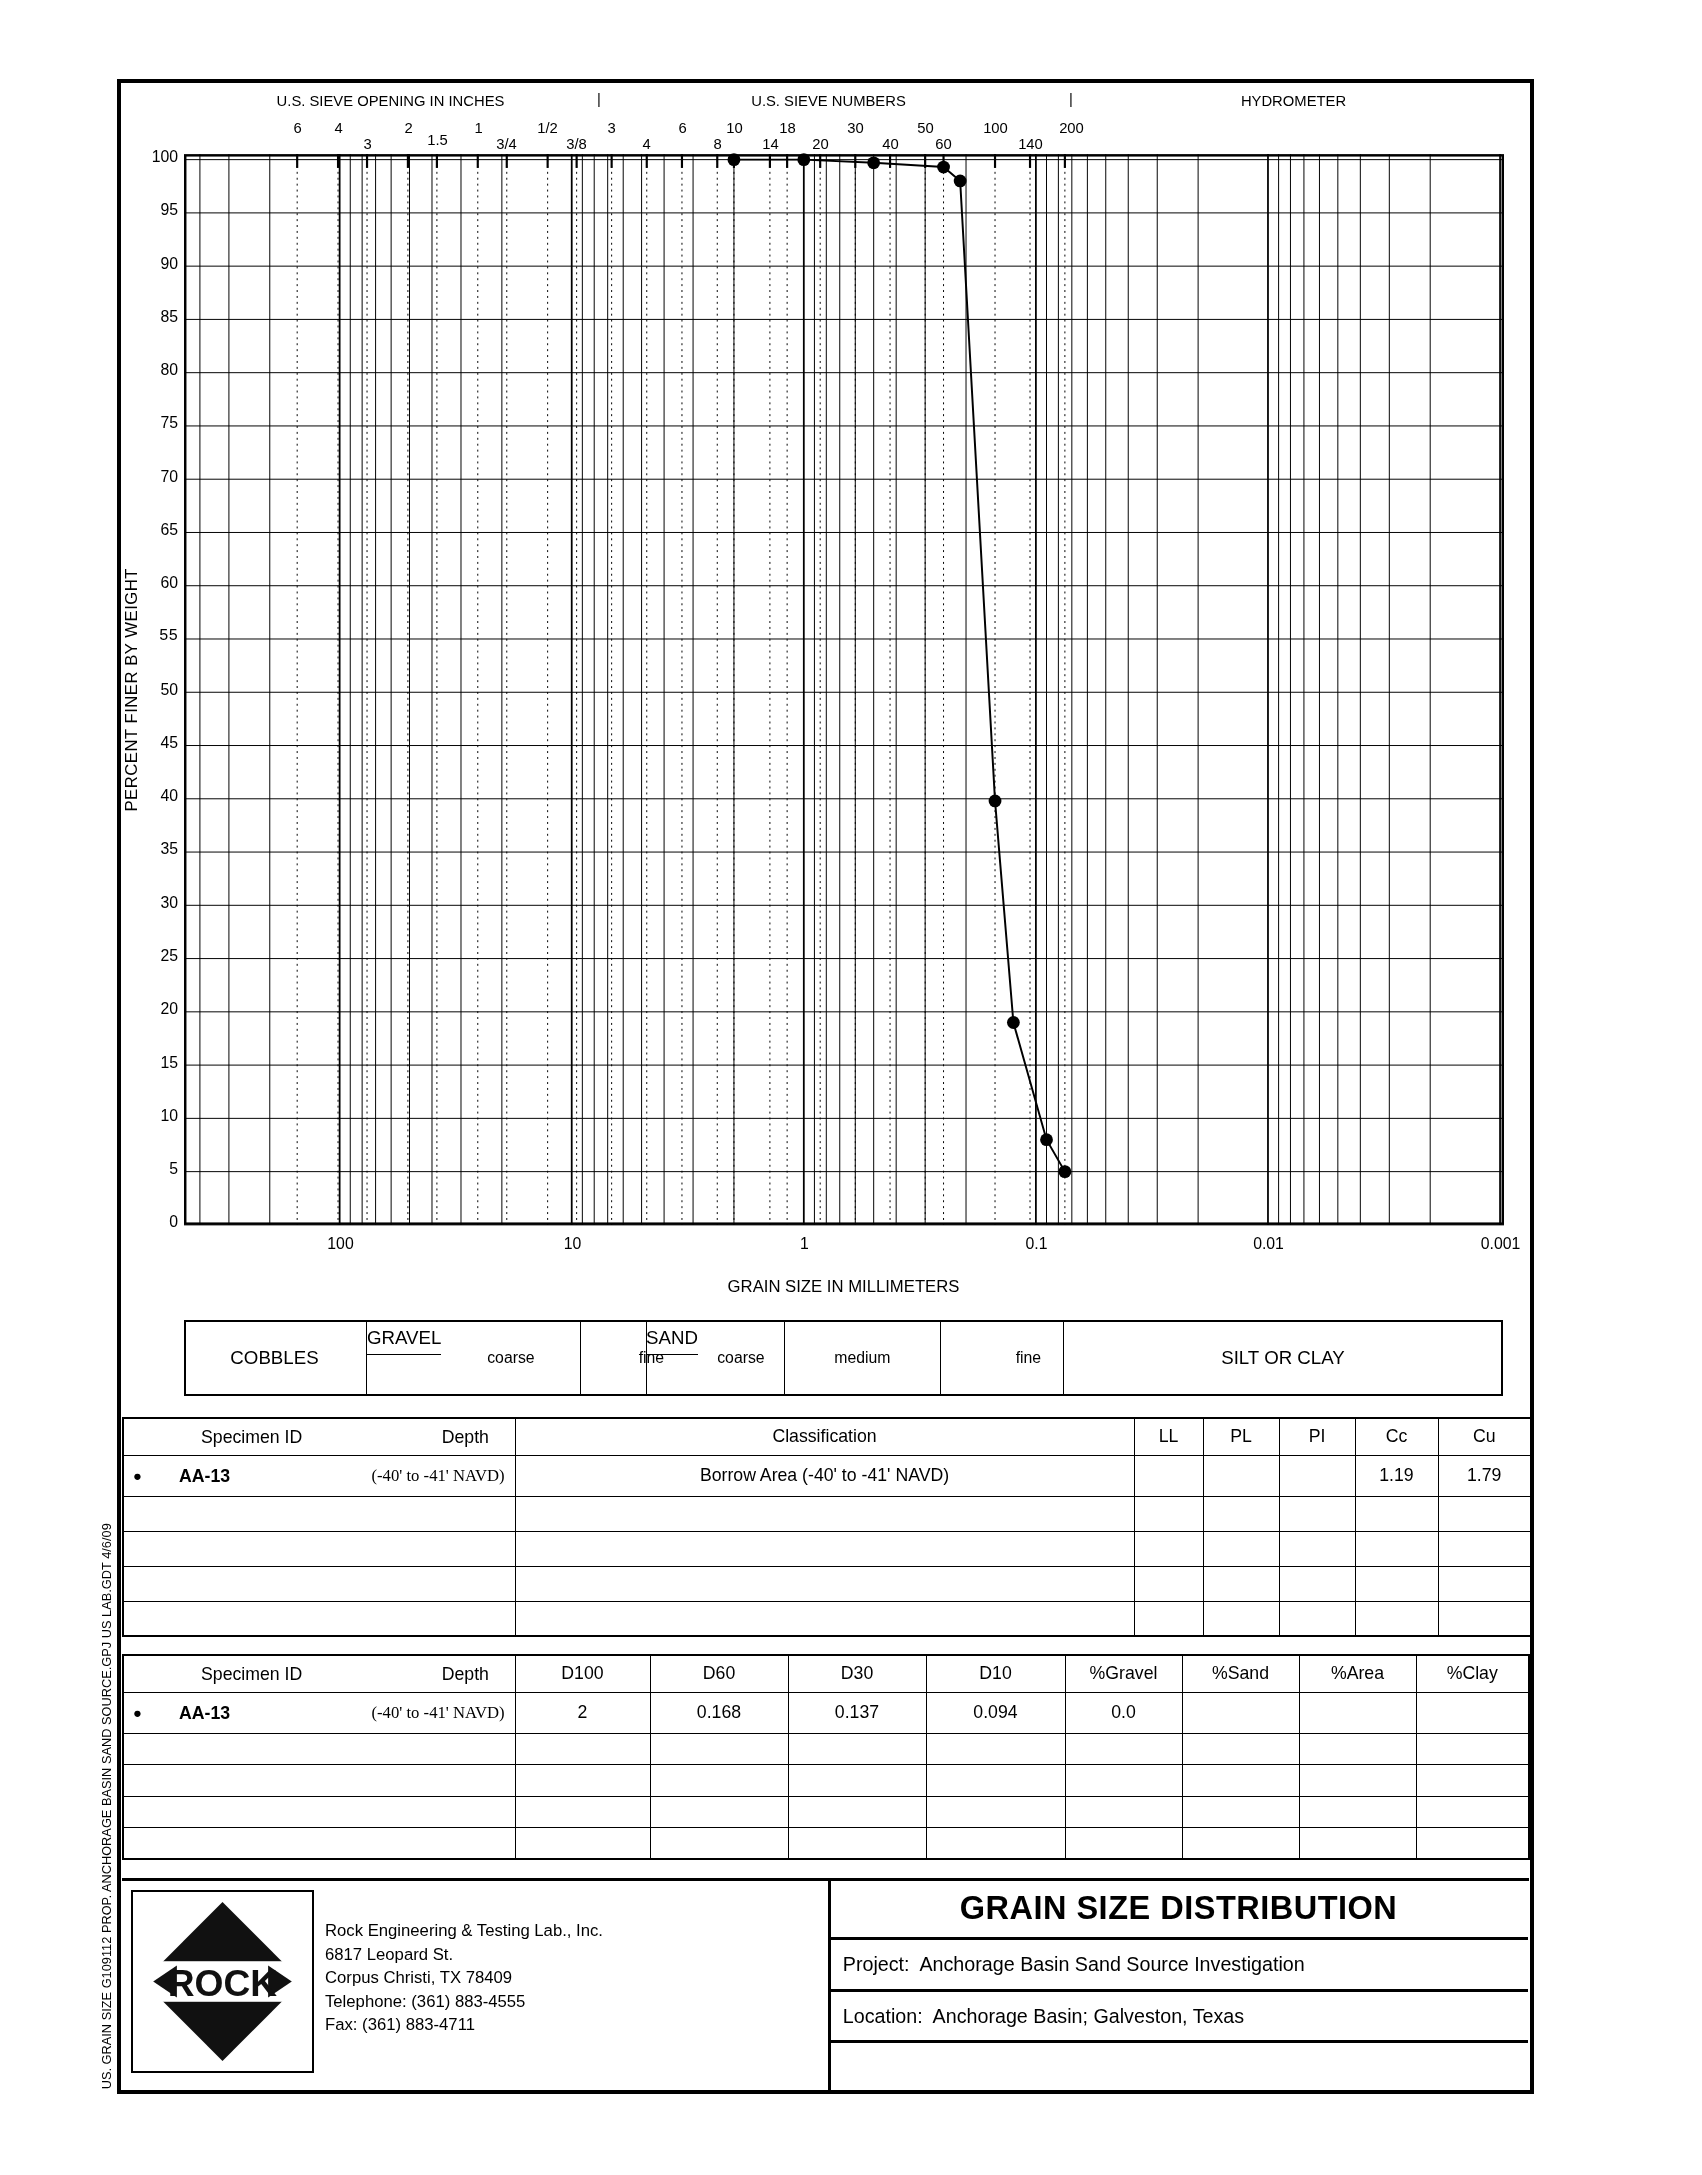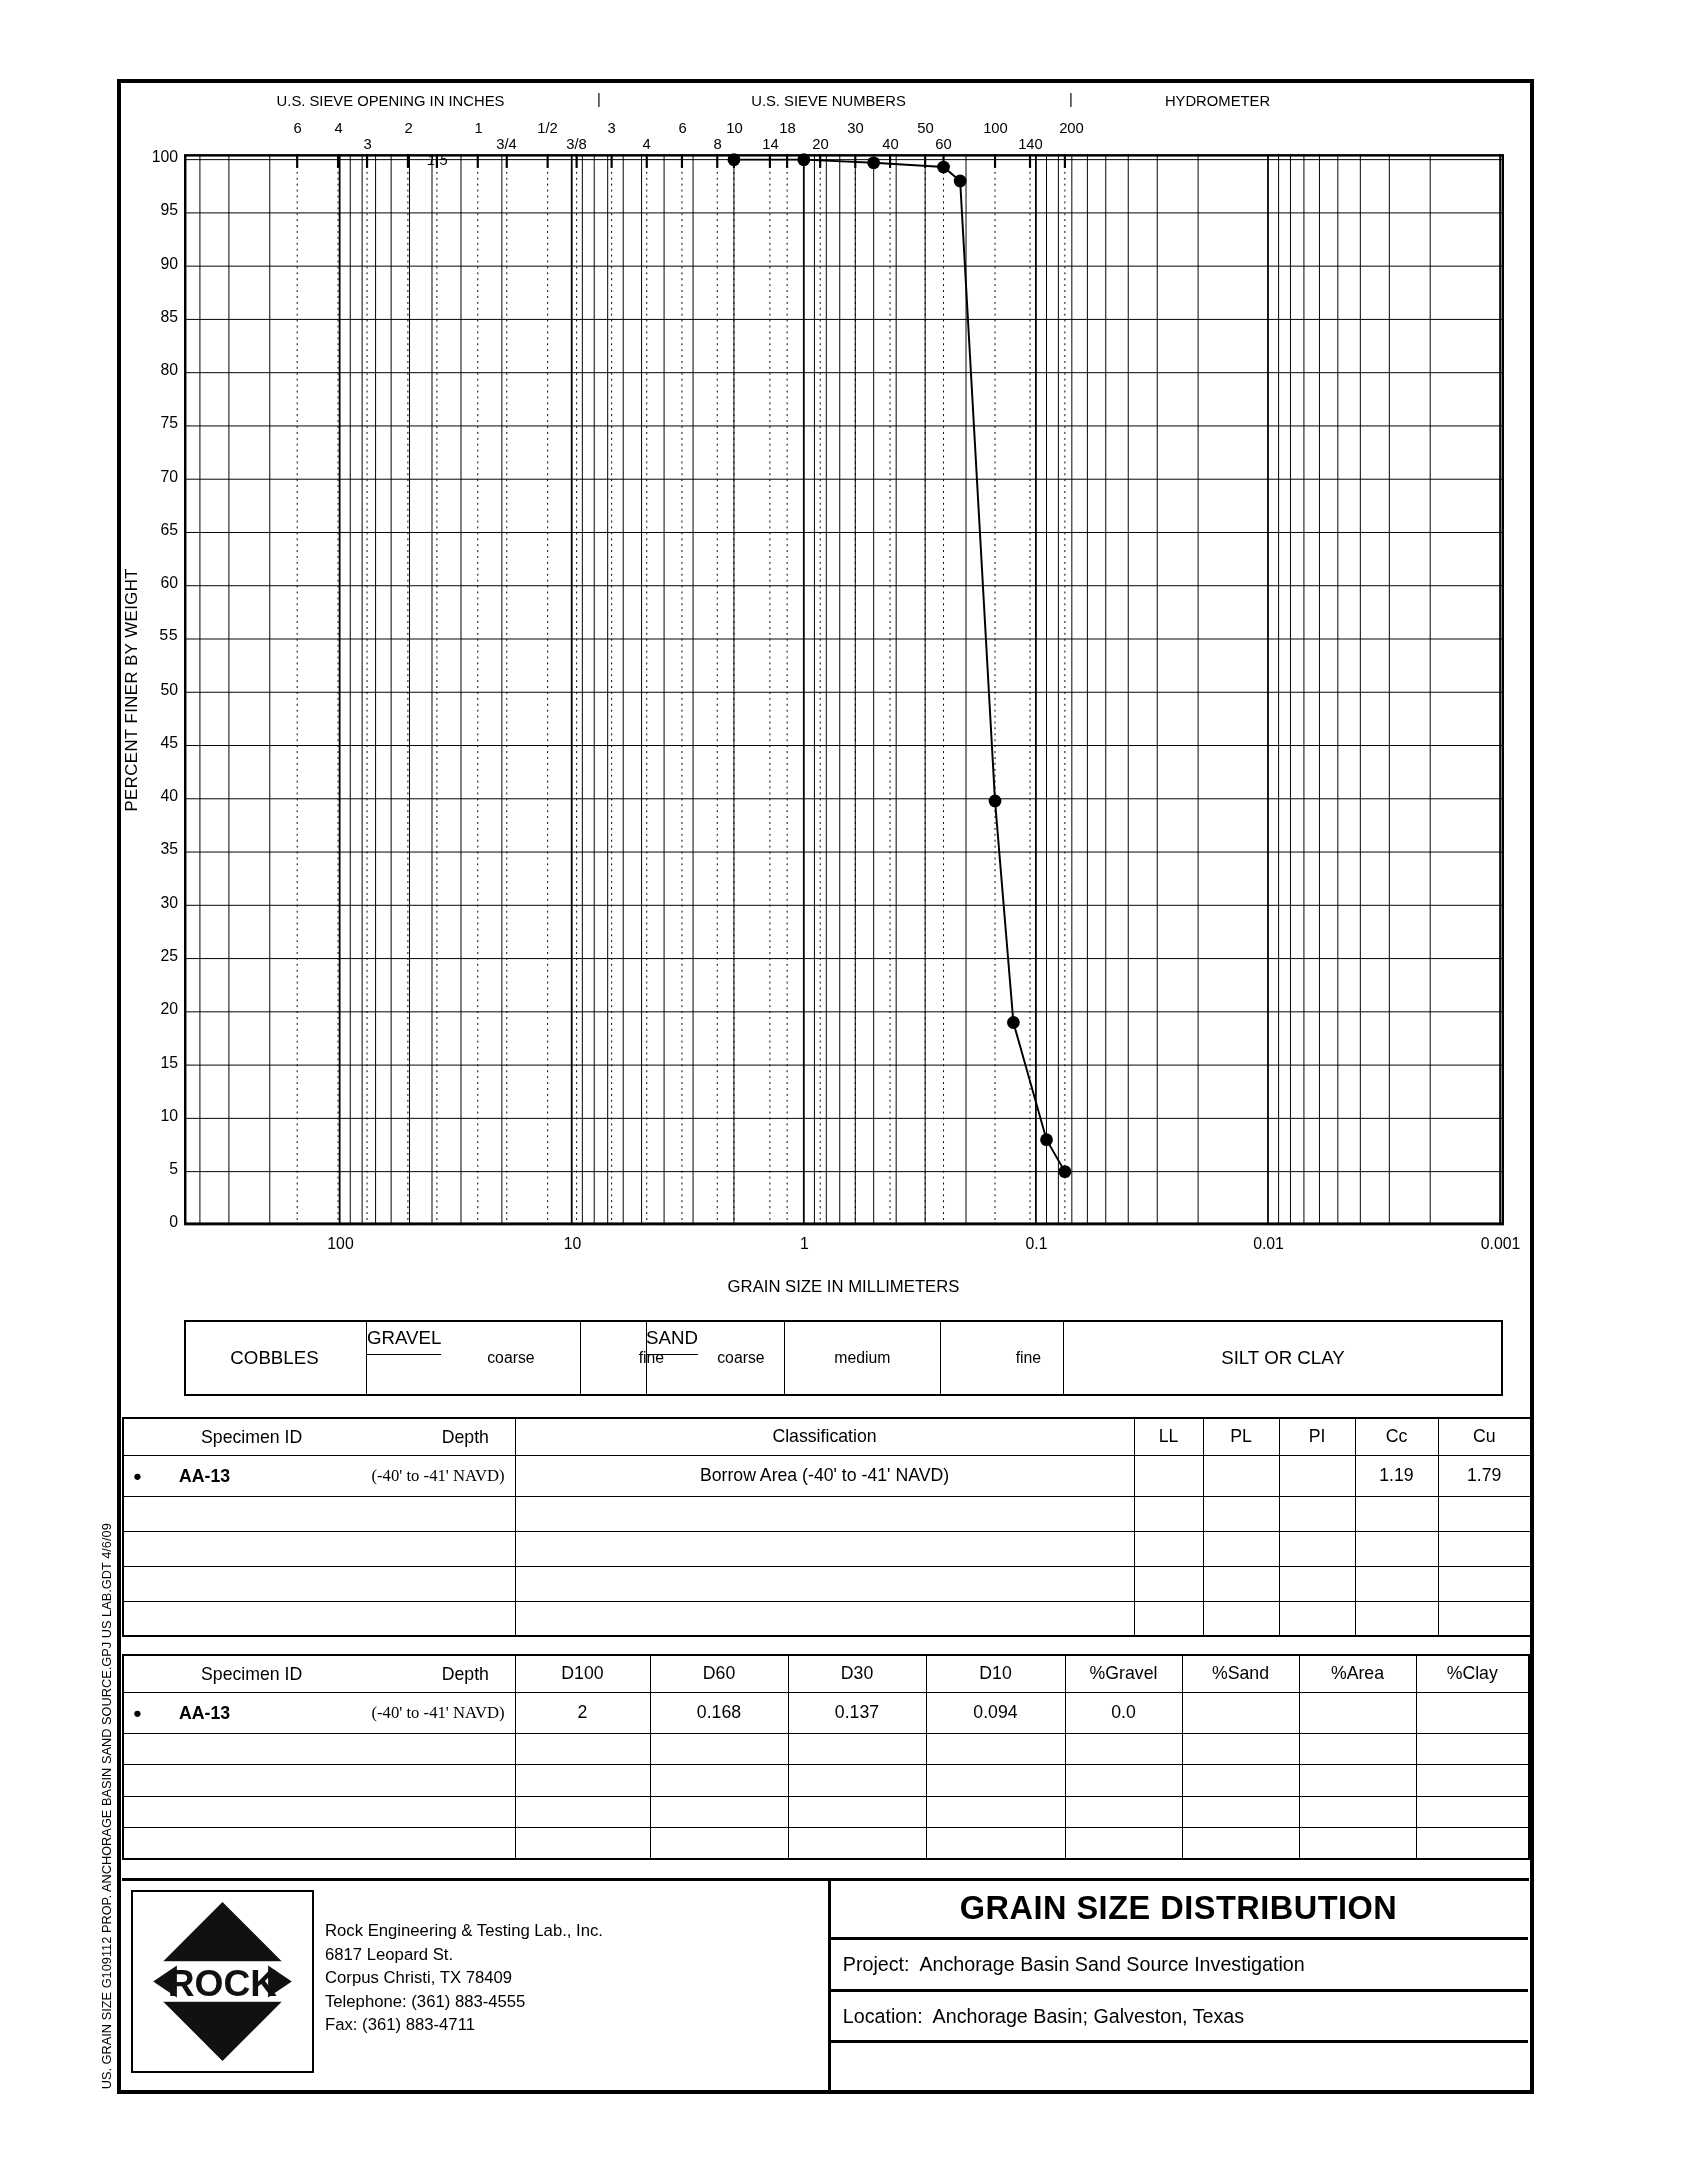--- a/index.html
+++ b/index.html
@@ -51,21 +51,21 @@
 <body>
 
 <div id="sheet">
 
   <div class="outer-border"></div>
 
   <div class="sec-h" style="left:233px;width:315px">U.S. SIEVE OPENING IN INCHES</div>
   <div class="sec-sep" style="left:589px">|</div>
   <div class="sec-h" style="left:671px;width:315px">U.S. SIEVE NUMBERS</div>
   <div class="sec-sep" style="left:1061px">|</div>
-  <div class="sec-h" style="left:1060px;width:315px">HYDROMETER</div>
+  <div class="sec-h" style="left:1136px;width:315px">HYDROMETER</div>
 
   <svg id="plot-svg" width="1320" height="1071" viewBox="0 0 1340 1087">
       <line x1="0" y1="1087" x2="1340" y2="1087" stroke="#000" stroke-width="1"></line>
       <line x1="0" y1="1032.93" x2="1340" y2="1032.93" stroke="#000" stroke-width="1"></line>
       <line x1="0" y1="978.86" x2="1340" y2="978.86" stroke="#000" stroke-width="1"></line>
       <line x1="0" y1="924.79" x2="1340" y2="924.79" stroke="#000" stroke-width="1"></line>
       <line x1="0" y1="870.72" x2="1340" y2="870.72" stroke="#000" stroke-width="1"></line>
       <line x1="0" y1="816.65" x2="1340" y2="816.65" stroke="#000" stroke-width="1"></line>
       <line x1="0" y1="762.5799999999999" x2="1340" y2="762.5799999999999" stroke="#000" stroke-width="1"></line>
       <line x1="0" y1="708.51" x2="1340" y2="708.51" stroke="#000" stroke-width="1"></line>
@@ -450,21 +450,21 @@
     <div class="xlab" style="left: 296px; top: 1235px; width: 89px;">100</div>
     <div class="xlab" style="left: 528px; top: 1235px; width: 89px;">10</div>
     <div class="xlab" style="left: 760px; top: 1235px; width: 89px;">1</div>
     <div class="xlab" style="left: 992px; top: 1235px; width: 89px;">0.1</div>
     <div class="xlab" style="left: 1224px; top: 1235px; width: 89px;">0.01</div>
     <div class="xlab" style="left: 1456px; top: 1235px; width: 89px;">0.001</div>
     <div class="sievelab" style="left: 263px; top: 120px; width: 69px;">6</div>
     <div class="sievelab" style="left: 304px; top: 120px; width: 69px;">4</div>
     <div class="sievelab" style="left: 333px; top: 136px; width: 69px;">3</div>
     <div class="sievelab" style="left: 374px; top: 120px; width: 69px;">2</div>
-    <div class="sievelab" style="left: 403px; top: 152px; width: 69px; font-style: italic;">1.5</div>
+    <div class="sievelab" style="left: 403px; top: 132px; width: 69px;">1.5</div>
     <div class="sievelab" style="left: 444px; top: 120px; width: 69px;">1</div>
     <div class="sievelab" style="left: 472px; top: 136px; width: 69px;">3/4</div>
     <div class="sievelab" style="left: 513px; top: 120px; width: 69px;">1/2</div>
     <div class="sievelab" style="left: 542px; top: 136px; width: 69px;">3/8</div>
     <div class="sievelab" style="left: 577px; top: 120px; width: 69px;">3</div>
     <div class="sievelab" style="left: 612px; top: 136px; width: 69px;">4</div>
     <div class="sievelab" style="left: 648px; top: 120px; width: 69px;">6</div>
     <div class="sievelab" style="left: 683px; top: 136px; width: 69px;">8</div>
     <div class="sievelab" style="left: 700px; top: 120px; width: 69px;">10</div>
     <div class="sievelab" style="left: 736px; top: 136px; width: 69px;">14</div>

